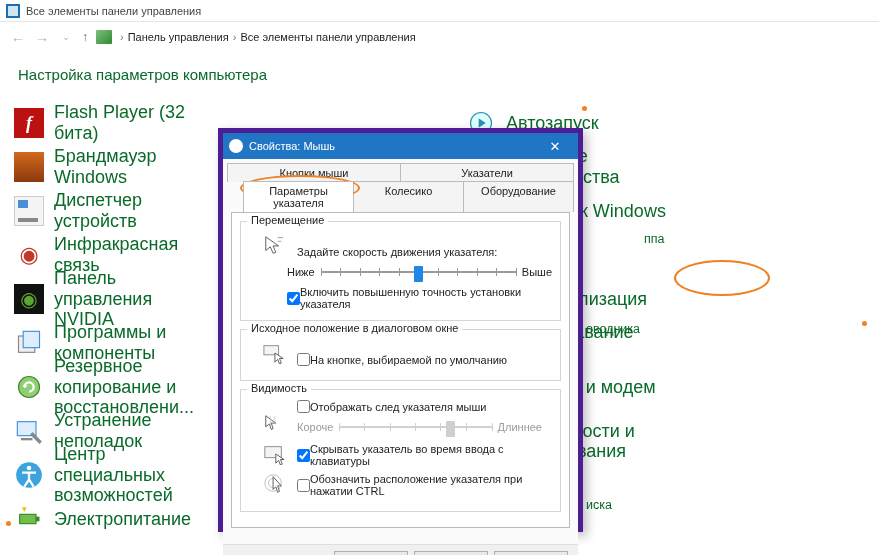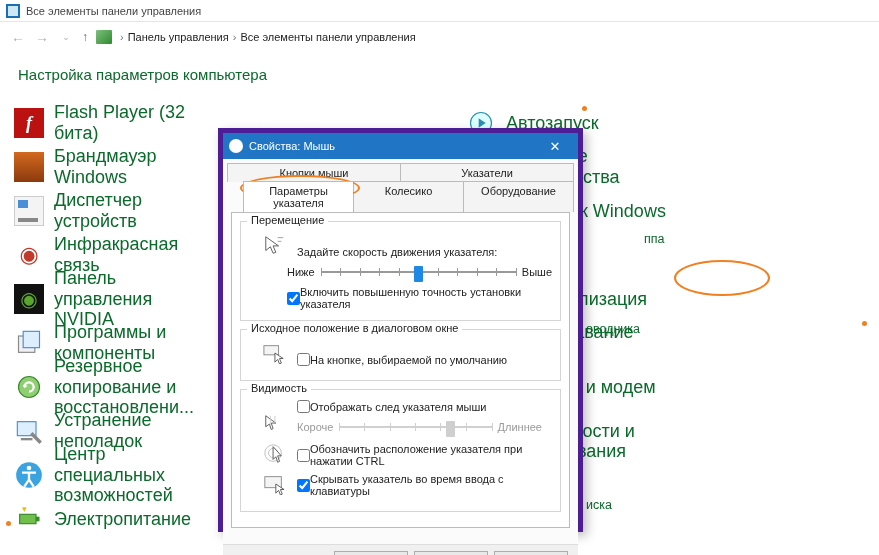--- a/index.html
+++ b/index.html
@@ -382,42 +382,42 @@
                   <div class="tick" style="left:100%"></div>
                 <div class="thumb" style="left:70%"></div>
               </div>
               <span class="disabled">Длиннее</span>
             </div>
           </div>
         </div>
         <div class="row">
           <span class="gicon">
               <svg viewBox="0 0 24 24">
+                <rect x="2" y="4" width="18" height="12" fill="#f4f4f4" stroke="#888"></rect>
+                <path d="M14 12 L14 22 L17 19 L19 24 L21 23 L19 18 L23 18 Z" fill="#fff" stroke="#555"></path>
+              </svg>
+            </span>
+          <label class="chk">
+            <input type="checkbox" checked="" style="">
+            <span>Скрывать указатель во время ввода с клавиатуры</span>
+          </label>
+        </div>
+        <div class="row">
+          <span class="gicon">
+              <svg viewBox="0 0 24 24">
                 <circle cx="11" cy="11" r="9" fill="none" stroke="#bbb"></circle>
                 <circle cx="11" cy="11" r="5" fill="none" stroke="#bbb"></circle>
                 <path d="M11 4 L11 18 L14 15 L16 21 L18 20 L16 14 L20 14 Z" fill="#fff" stroke="#555"></path>
               </svg>
             </span>
           <label class="chk">
             <input type="checkbox" style="">
             <span>Обозначить расположение указателя при нажатии CTRL</span>
           </label>
         </div>
-        <div class="row">
-          <span class="gicon">
-              <svg viewBox="0 0 24 24">
-                <rect x="2" y="4" width="18" height="12" fill="#f4f4f4" stroke="#888"></rect>
-                <path d="M14 12 L14 22 L17 19 L19 24 L21 23 L19 18 L23 18 Z" fill="#fff" stroke="#555"></path>
-              </svg>
-            </span>
-          <label class="chk">
-            <input type="checkbox" checked="" style="">
-            <span>Скрывать указатель во время ввода с клавиатуры</span>
-          </label>
-        </div>
       </div>
 
     </div>
   </div>
   <div class="dlg-buttons">
     <button>ОК</button>
     <button>Отмена</button>
     <button class="disabled">Применить</button>
   </div>
 </div>

